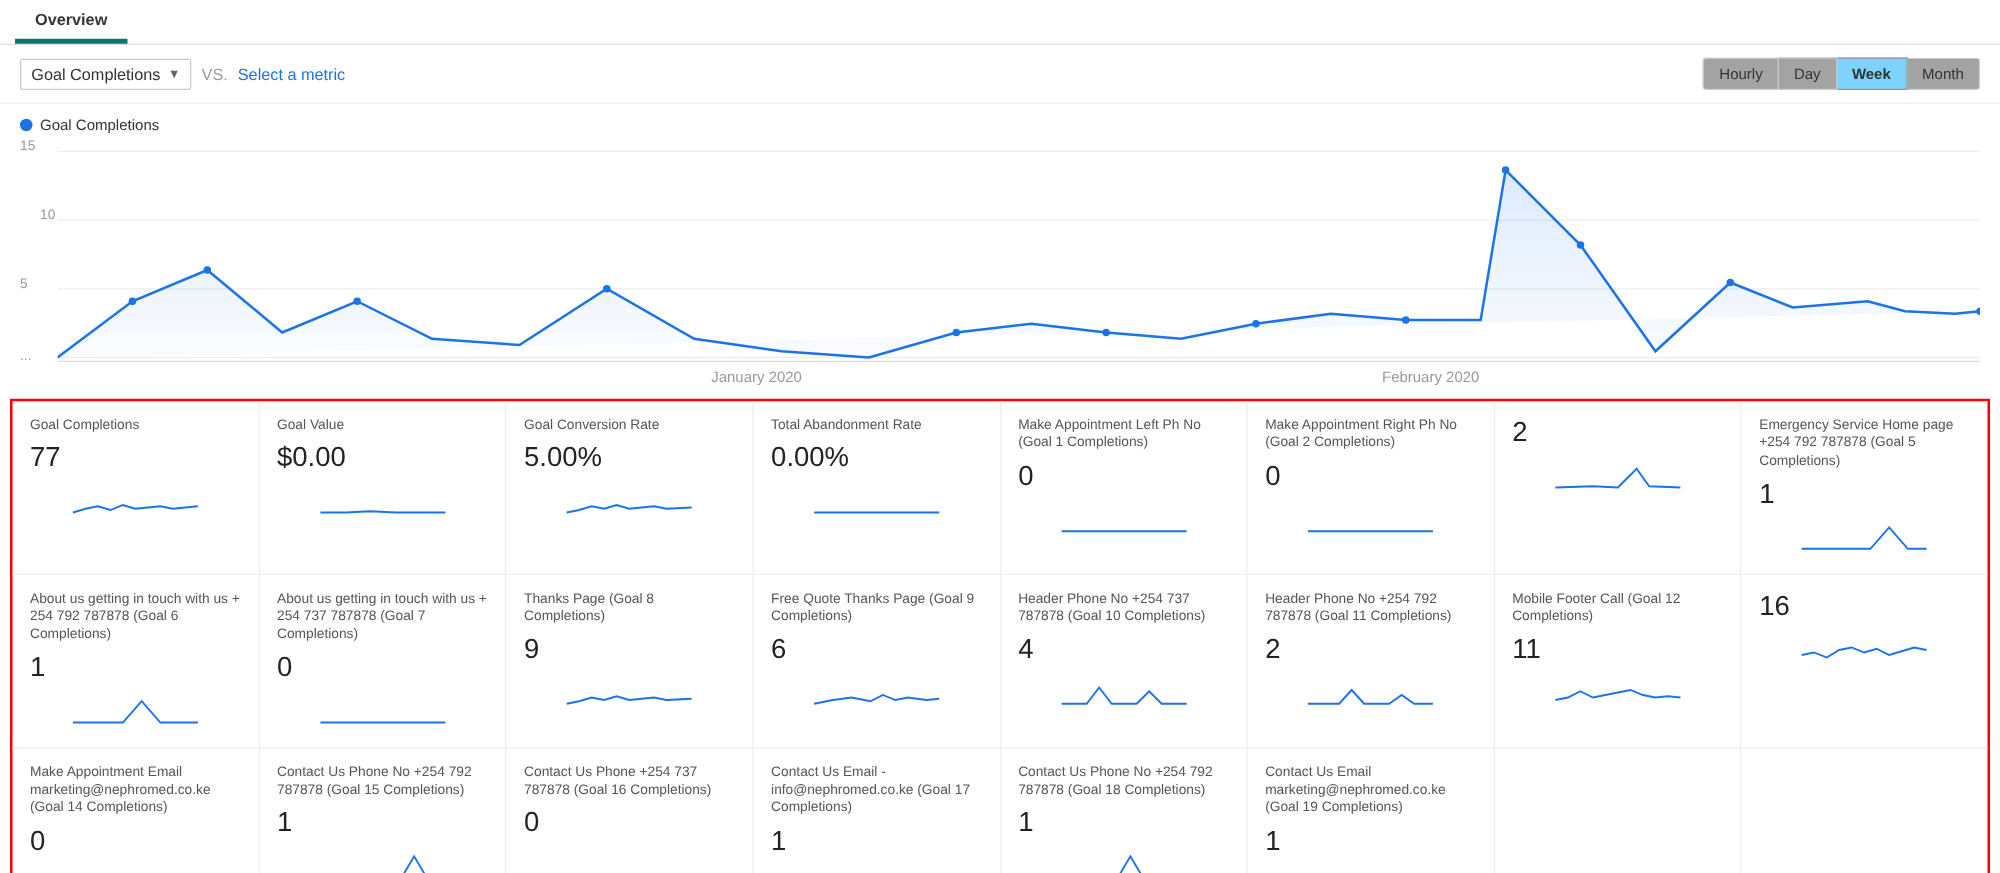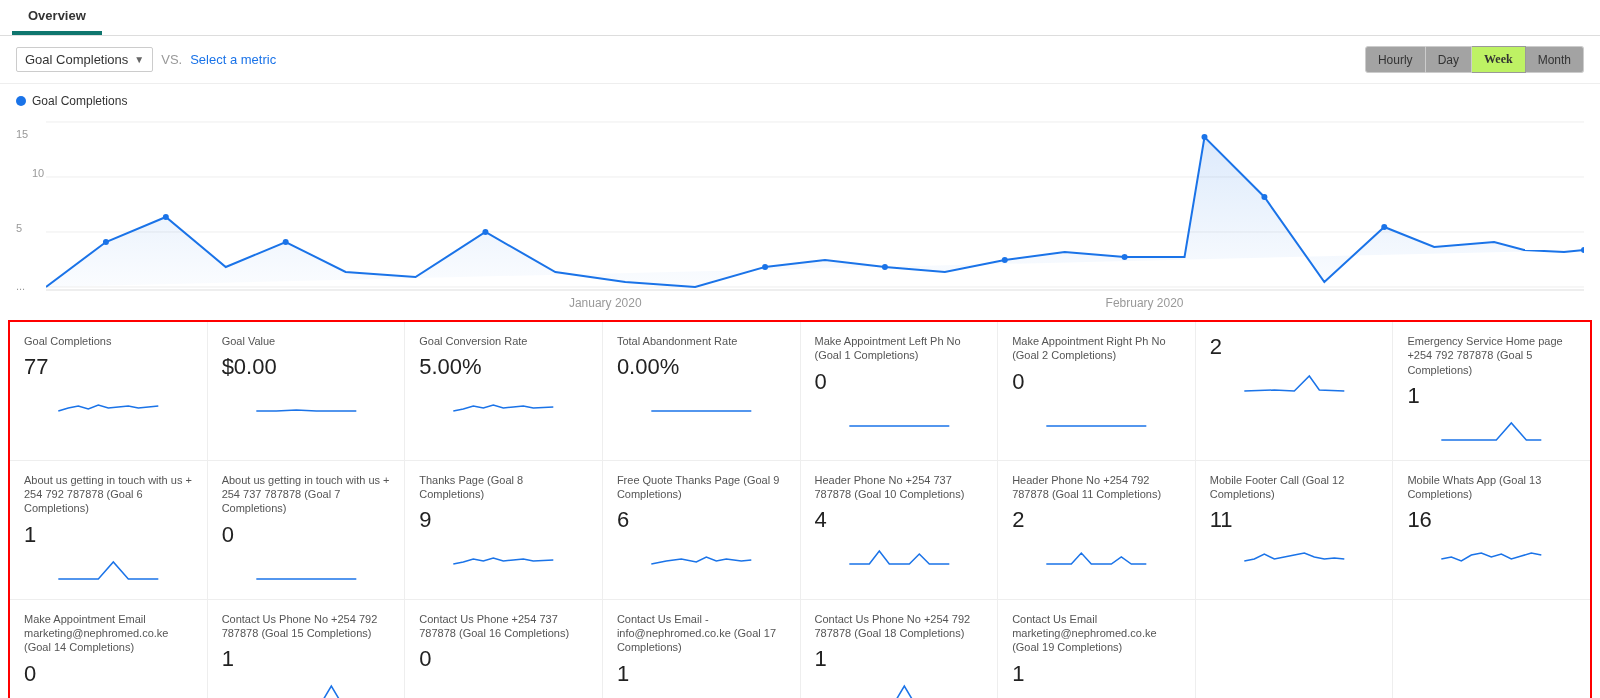--- a/index.html
+++ b/index.html
@@ -11,21 +11,21 @@
     .toolbar { display: flex; align-items: center; justify-content: space-between; padding: 10px 16px; border-bottom: 1px solid #eee; }
     .toolbar-left { display: flex; align-items: center; gap: 8px; }
     .metric-dropdown { display: flex; align-items: center; border: 1px solid #ccc; border-radius: 2px; padding: 4px 8px; cursor: pointer; font-size: 13px; color: #333; }
     .metric-dropdown .arrow { margin-left: 6px; font-size: 10px; color: #666; }
     .vs-label { font-size: 13px; color: #999; }
     .select-metric { font-size: 13px; color: #1a73e8; cursor: pointer; }
     .time-buttons { display: flex; gap: 0; }
     .time-btn { padding: 5px 12px; font-size: 12px; border: 1px solid #ccc; background: #a3a3a3; cursor: pointer; color: #333; }
     .time-btn:first-child { border-radius: 3px 0 0 3px; }
     .time-btn:last-child { border-radius: 0 3px 3px 0; }
-    .time-btn.active { background: #bef264; font-weight: bold; border-color: #999; font-family: Liberation Serif, serif; }
+    .time-btn.active { background: #7dd3fc; font-weight: bold; border-color: #999; }
     .time-btn + .time-btn { border-left: none; }
 
     .chart-area { padding: 10px 16px 0; position: relative; }
     .chart-legend { display: flex; align-items: center; gap: 6px; margin-bottom: 4px; font-size: 12px; color: #333; }
     .legend-dot { width: 10px; height: 10px; border-radius: 50%; background: #1a73e8; }
 
     .chart-container { position: relative; height: 200px; width: 100%; }
     .chart-svg { width: 100%; height: 100%; }
 
     .metrics-container { border: 2px solid red; margin: 8px; padding: 0; }
@@ -61,21 +61,21 @@
   </div>
 </div>
 
 <div class="chart-area">
   <div class="chart-legend">
     <div class="legend-dot"></div>
     <span>Goal Completions</span>
   </div>
 
   <div style="position:relative; padding-left: 30px;">
-    <span style="position:absolute; left:0; top:16px; font-size:11px; color:#999;">15</span>
+    <span style="position:absolute; left:0; top:0; font-size:11px; color:#999;">15</span>
     <span style="position:absolute; left:16px; top:55px; font-size:11px; color:#999;">10</span>
     <span style="position:absolute; left:0; top:110px; font-size:11px; color:#999;">5</span>
     <span style="position:absolute; left:0; top:168px; font-size:11px; color:#999;">...</span>
 
     <div class="chart-container">
       <svg class="chart-svg" viewBox="0 0 1540 200" preserveAspectRatio="none">
 
         <line x1="0" y1="10" x2="1540" y2="10" stroke="#eee" stroke-width="1"></line>
         <line x1="0" y1="65" x2="1540" y2="65" stroke="#eee" stroke-width="1"></line>
         <line x1="0" y1="120" x2="1540" y2="120" stroke="#eee" stroke-width="1"></line>
@@ -217,21 +217,20 @@
       </svg>
     </div>
     <div class="metric-card">
       <div class="metric-title">Mobile Footer Call (Goal 12 Completions)</div>
       <div class="metric-value">11</div>
       <svg class="metric-sparkline" viewBox="0 0 100 30">
         <path d="M0,22 L10,20 L20,15 L30,20 L40,18 L50,16 L60,14 L70,18 L80,20 L90,19 L100,20" fill="none" stroke="#1a73e8" stroke-width="1.5"></path>
       </svg>
     </div>
     <div class="metric-card">
-      <div class="metric-title">Mobile Whats App (Goal 13 Completions)</div>
       <div class="metric-value">16</div>
       <svg class="metric-sparkline" viewBox="0 0 100 30">
         <path d="M0,20 L10,18 L20,22 L30,16 L40,14 L50,18 L60,15 L70,20 L80,17 L90,14 L100,16" fill="none" stroke="#1a73e8" stroke-width="1.5"></path>
       </svg>
     </div>
   </div>
 
   <div class="metrics-row">
     <div class="metric-card">
       <div class="metric-title">Make Appointment Email marketing@nephromed.co.ke (Goal 14 Completions)</div>

